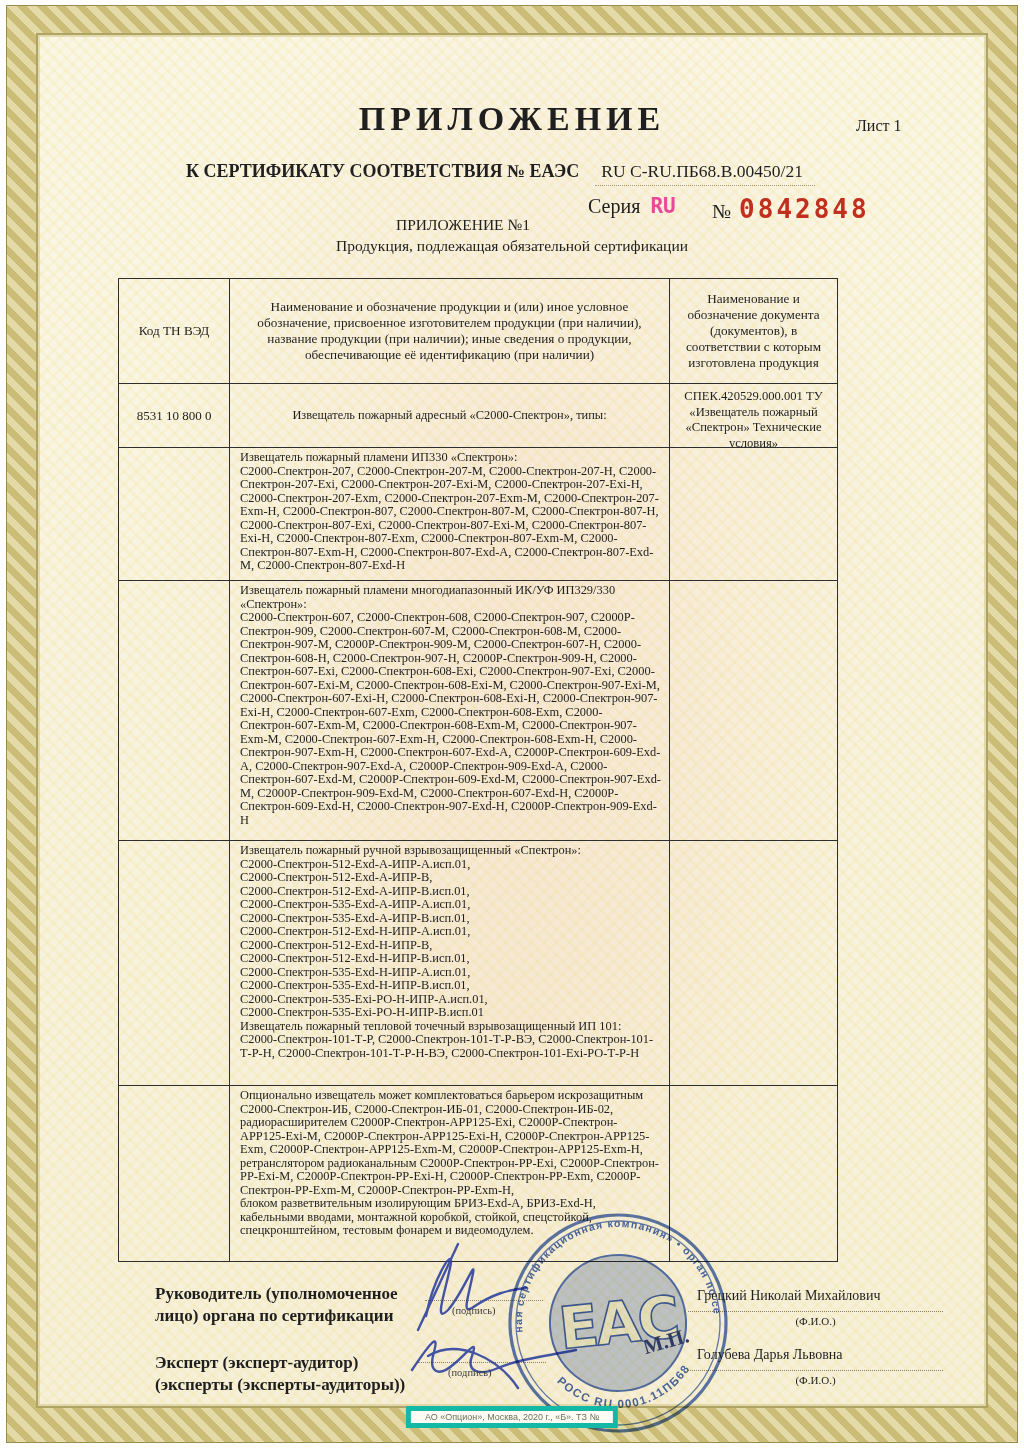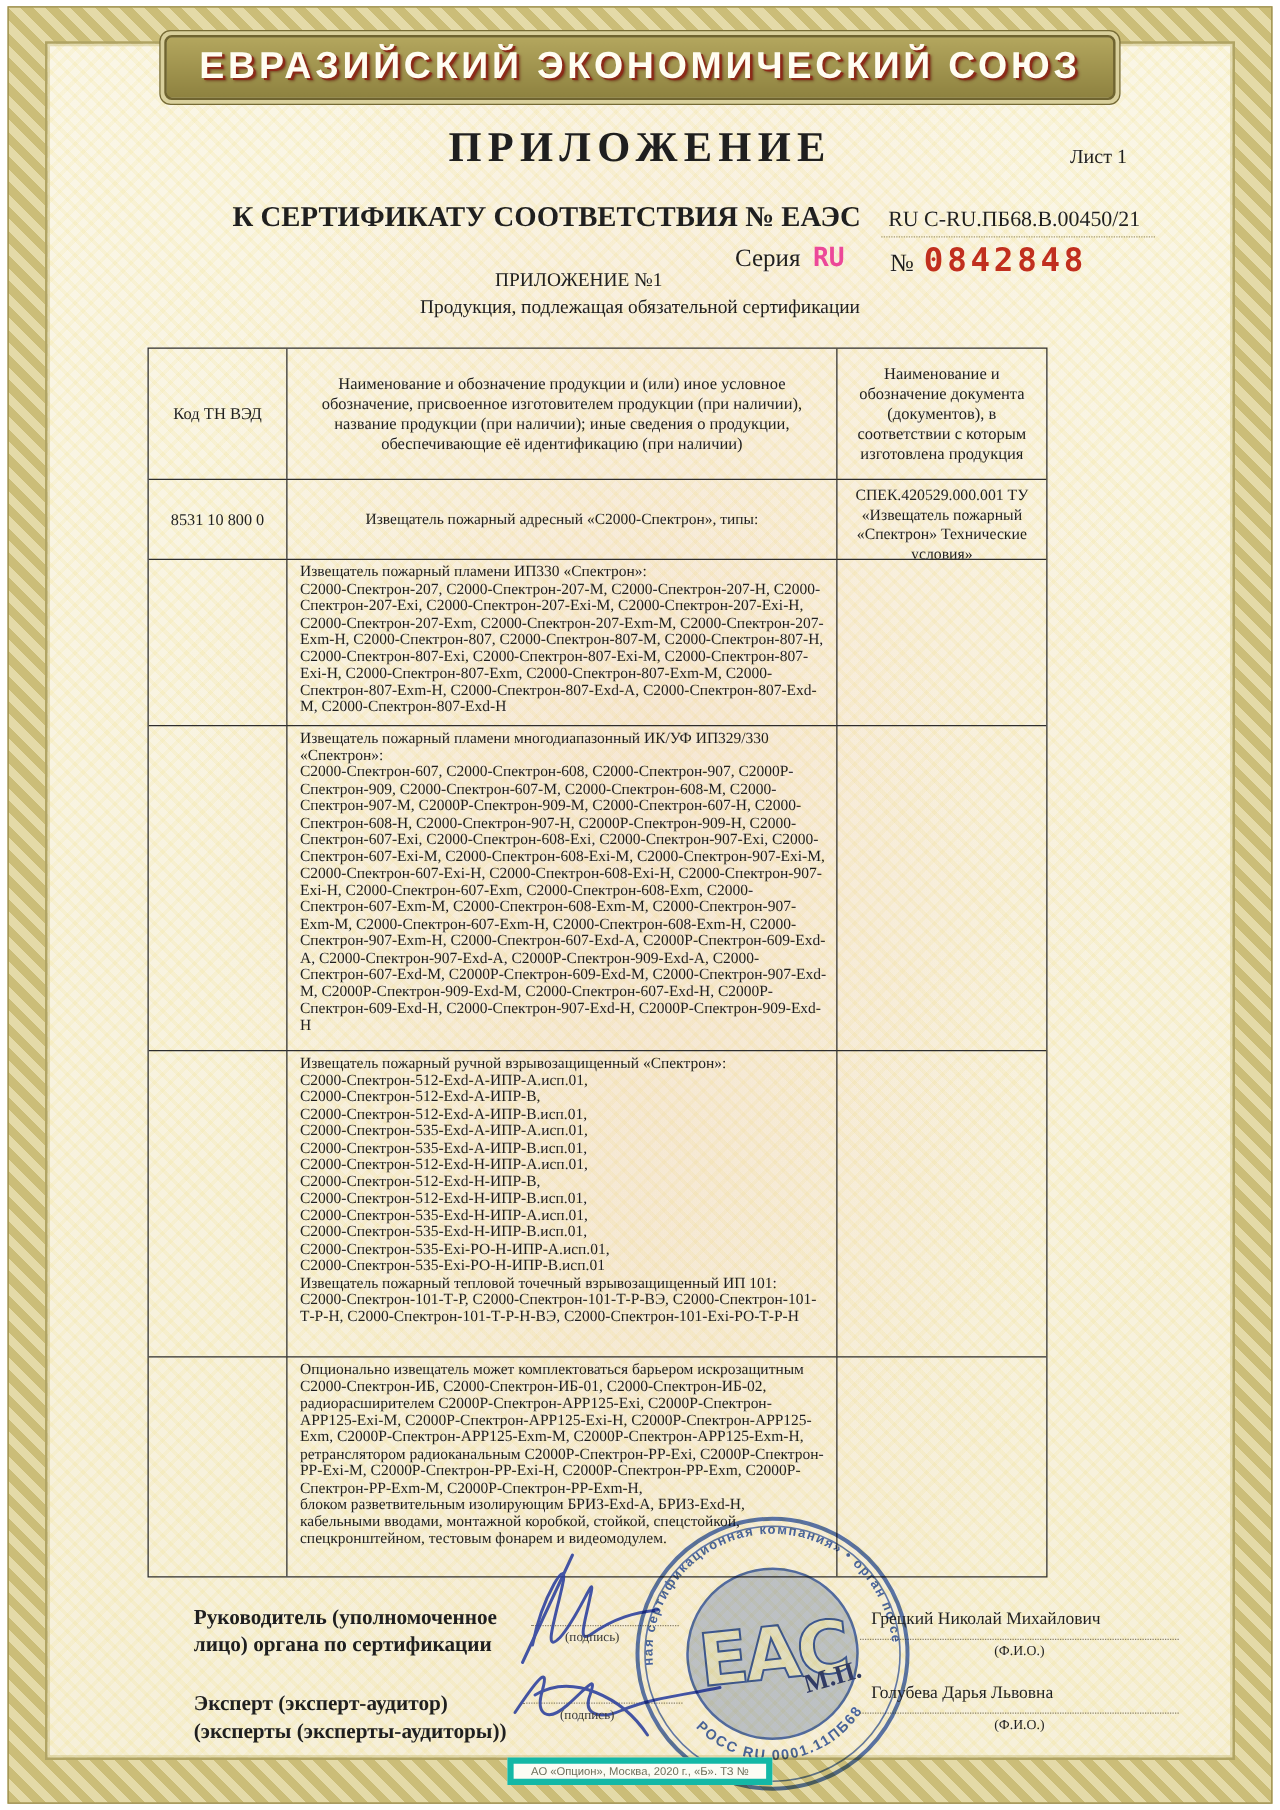--- a/index.html
+++ b/index.html
@@ -27,21 +27,21 @@
   .banner{border:2px solid #6f6430;border-radius:6px;padding:6px 26px 8px;
     background:linear-gradient(#b3a65e,#8e8240);}
   .banner-title{font-family:"Liberation Sans",sans-serif;font-weight:700;font-size:30px;
     letter-spacing:3px;color:#fffdf2;white-space:nowrap;
     text-shadow:2px 2px 0 #8c2a18,3px 3px 2px rgba(90,20,10,.55);}
   
   .doc-title{position:absolute;left:0;right:0;top:100px;text-align:center;z-index:2;
     font-weight:700;font-size:34px;letter-spacing:5px;}
   .sheet{position:absolute;left:856px;top:117px;font-size:16px;z-index:2;}
   .cert-line{position:absolute;left:186px;top:161px;z-index:2;display:flex;align-items:baseline;gap:16px;}
-  .cert-label{font-weight:700;font-size:23px;white-space:nowrap;}
+  .cert-label{font-weight:700;font-size:18px;white-space:nowrap;}
   .cert-number{font-size:17.5px;white-space:nowrap;border-bottom:1px dotted #a59a6d;padding:0 12px 3px 6px;}
   .annex{position:absolute;left:396px;top:216px;font-size:15.5px;z-index:2;}
   .series{position:absolute;left:588px;top:194px;font-size:20px;z-index:2;}
   .series .red{font-family:"DejaVu Sans Mono",monospace;font-weight:700;font-size:21px;color:#ec4899;margin-left:10px;}
   .formno{position:absolute;left:712px;top:194px;font-size:20px;z-index:2;}
   .formno .red{font-family:"DejaVu Sans Mono",monospace;font-weight:700;font-size:26px;color:#c12f1e;
     letter-spacing:3px;margin-left:8px;}
   .subtitle{position:absolute;left:0;right:0;top:237px;text-align:center;font-size:15.5px;z-index:2;}
   
   .tbl{position:absolute;left:118px;top:278px;width:718px;z-index:2;display:grid;
@@ -80,25 +80,20 @@
     background:#fcfcf4;border:5px solid #14b8a6;padding:1px 14px;font-family:"Liberation Sans",sans-serif;
     font-size:9px;color:#70705c;white-space:nowrap;}
 </style>
 </head>
 <body>
 
 <div class="page">
   <div class="frame"></div>
   <div class="inner"></div>
 
-  <div class="banner-outer">
-    <div class="banner">
-      <div class="banner-title">ЕВРАЗИЙСКИЙ ЭКОНОМИЧЕСКИЙ СОЮЗ</div>
-    </div>
-  </div>
 
   <div class="doc-title">ПРИЛОЖЕНИЕ</div>
   <div class="sheet">Лист 1</div>
 
   <div class="cert-line">
     <span class="cert-label">К СЕРТИФИКАТУ СООТВЕТСТВИЯ № ЕАЭС</span>
     <span class="cert-number">RU С-RU.ПБ68.В.00450/21</span>
   </div>
 
   <div class="annex">ПРИЛОЖЕНИЕ №1</div>

